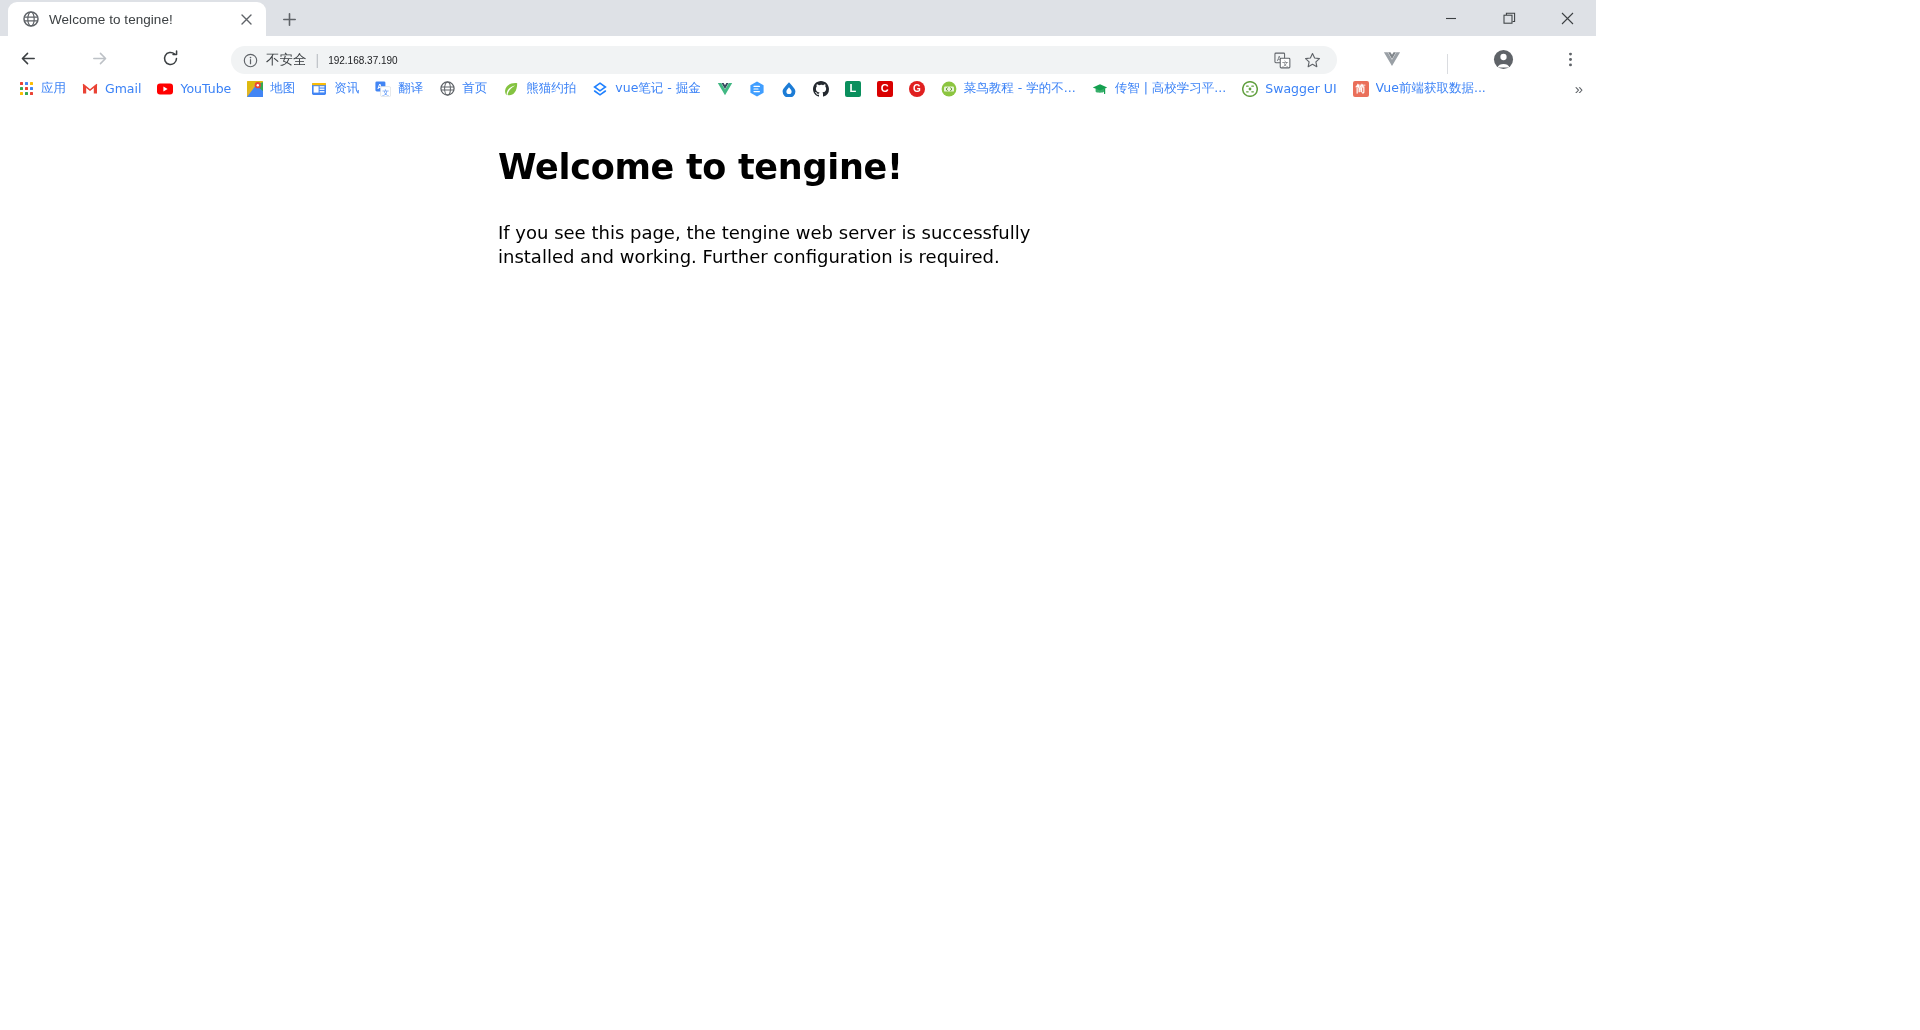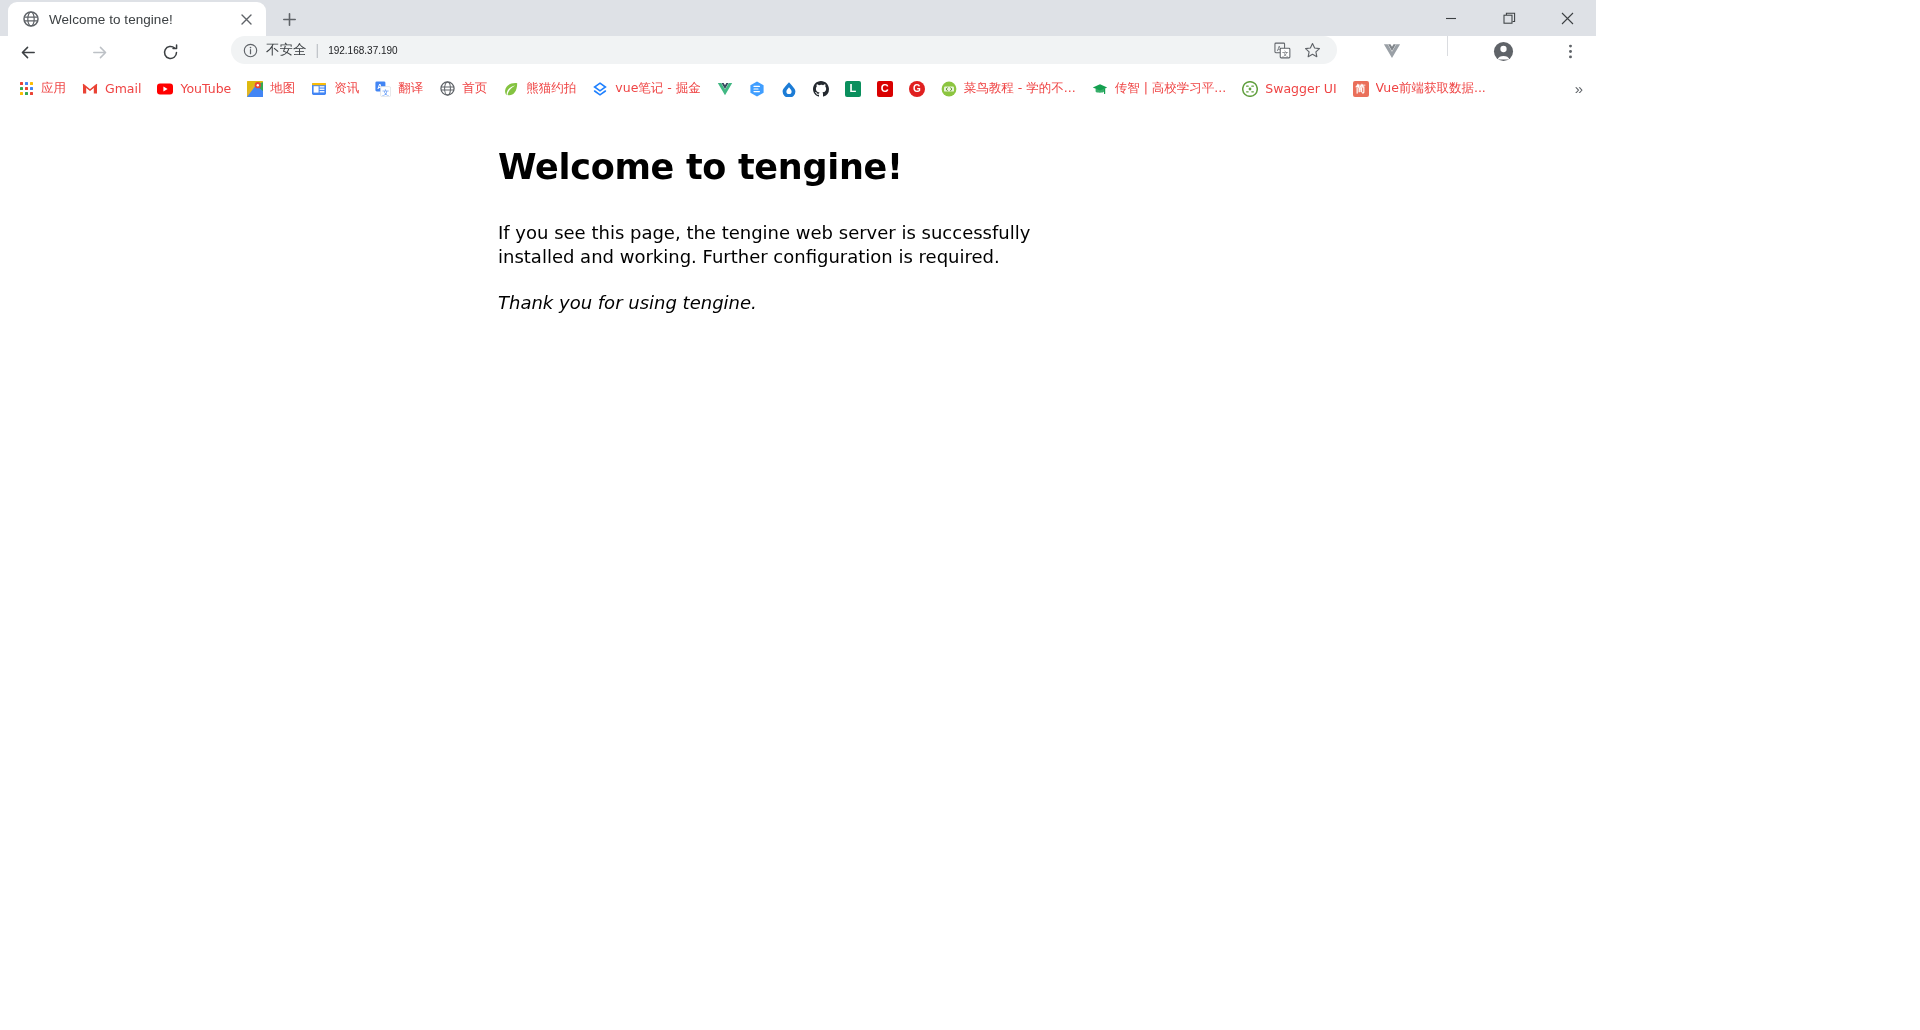--- a/index.html
+++ b/index.html
@@ -57,21 +57,21 @@
   .wincontrols {
     position:absolute; right:0; top:0; height:36px; display:flex;
   }
   .wc {
     width: 58px; height:36px; display:flex; align-items:center; justify-content:center;
     color:#3c4043;
   }
 
   
   .toolbar {
-    height: 38px; background:#fff; display:flex; align-items:flex-start;
+    height: 38px; background:#fff; display:flex; align-items:flex-end;
     padding: 0 8px; flex:none;gap:31px;
   }
   .navbtn {
     width: 32px; height: 32px; margin: 0 4px;
     display:flex; align-items:center; justify-content:center;
     border-radius: 50%; color:#5f6368;
   }
   .navbtn.disabled { color:#bdc1c6; }
   .omnibox {
     flex: 1;
@@ -104,21 +104,21 @@
     padding: 0 6px 0 10px; flex:none; overflow:hidden;
     border-bottom: 1px solid #ffffff;
   }
   .bm {
     display:flex; align-items:center; height:24px;
     padding: 0 8px; border-radius: 4px; flex:none;
     max-width: 170px;
   }
   .bm-ico { width:16px; height:16px; flex:none; margin-right:7px; display:flex; align-items:center; justify-content:center; }
   .bm-label {
-    font-size: 12.5px; color:#ef4444; white-space:nowrap;
+    font-size: 12.5px; color:#3b82f6; white-space:nowrap;
     overflow:hidden; text-overflow:ellipsis;
     font-family: "DejaVu Sans", "Liberation Sans", sans-serif;
   }
   .bm-overflow {
     margin-left:auto; width:22px; height:24px; flex:none;
     display:flex; align-items:center; justify-content:center;
     color:#5f6368; font-size:15px;
   }
 
   
@@ -475,18 +475,17 @@
     </div>
 
     <div class="bm-overflow">»</div>
   </div>
 
   <div class="viewport">
     <div class="page">
       <div class="page-inner">
         <h1 class="page-h1">Welcome to tengine!</h1>
         <p class="page-p">If you see this page, the tengine web server is successfully installed and working. Further configuration is required.</p>
-        <p class="page-p thanks">Thank you for using tengine.</p>
       </div>
     </div>
   </div>
 
 </div>
 
 </body></html>

